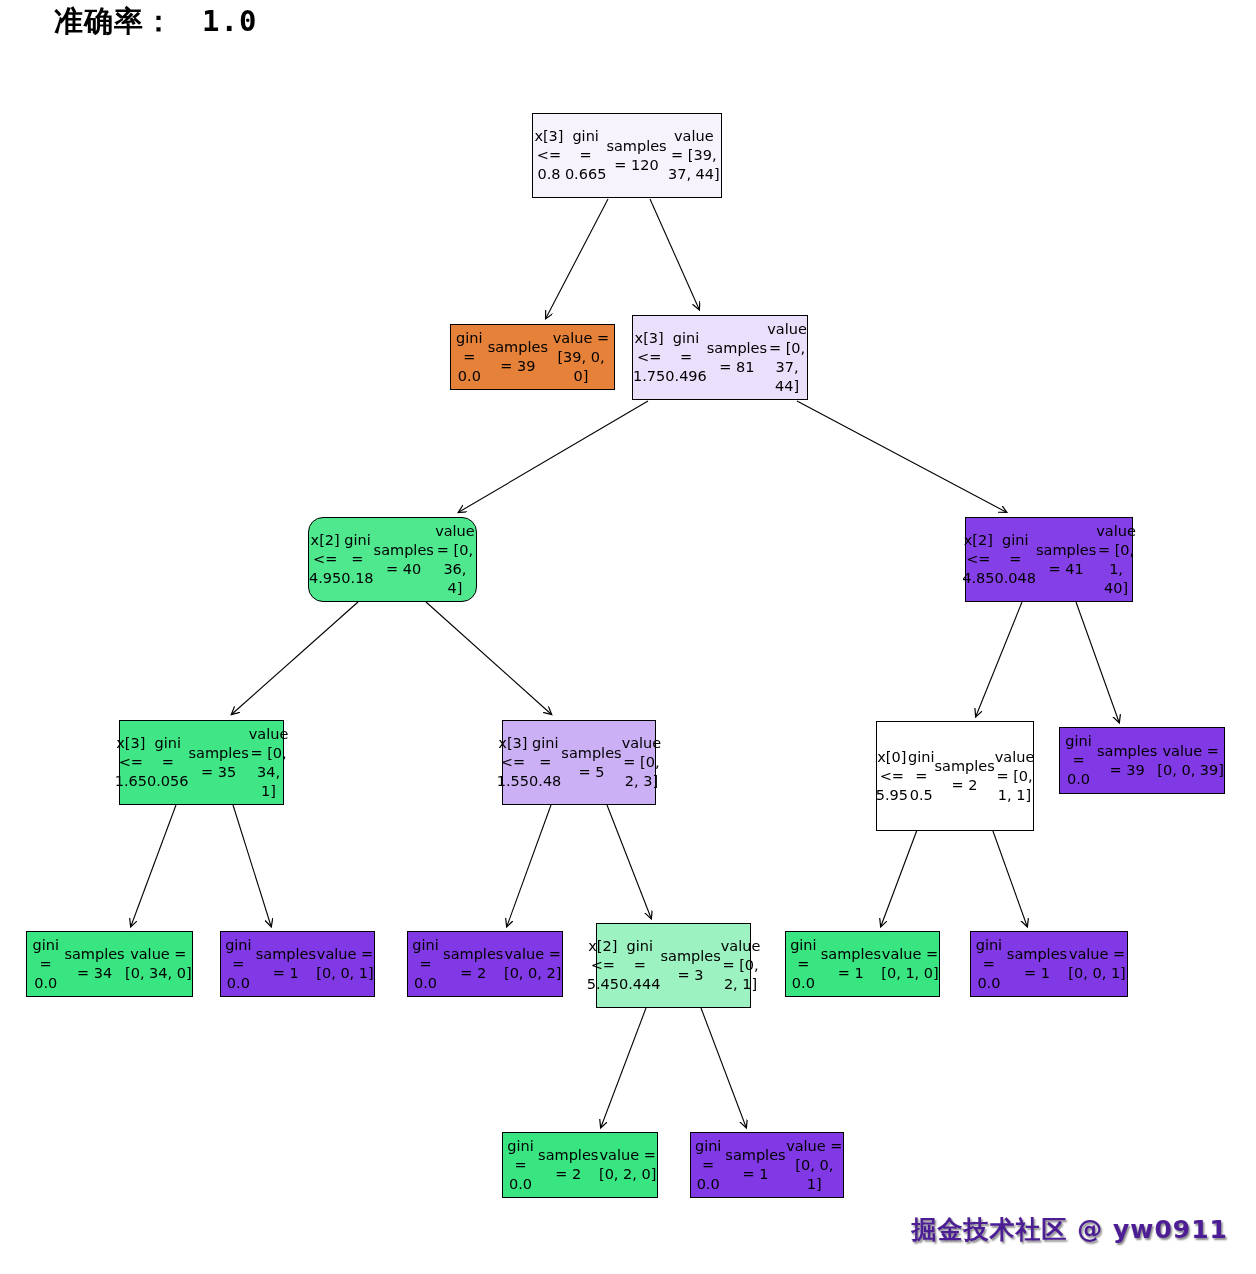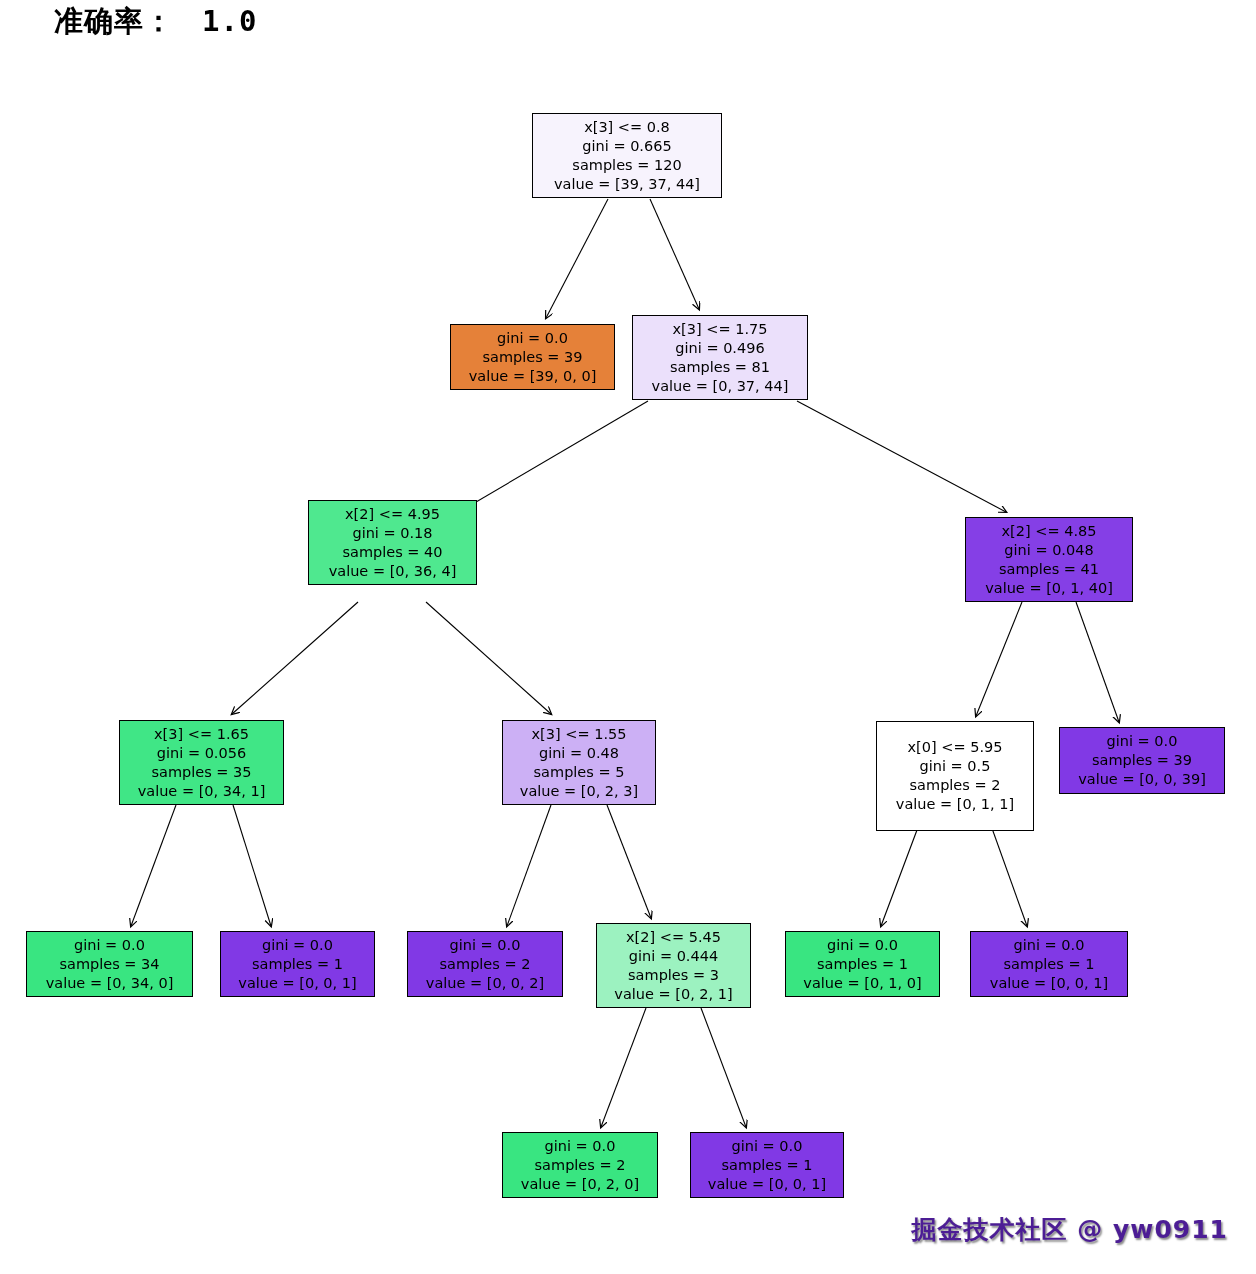--- a/index.html
+++ b/index.html
@@ -33,21 +33,21 @@
     position: absolute;
     left: 0;
     top: 0;
     pointer-events: none;
   }
   .tree-node {
     position: absolute;
     box-sizing: border-box;
     border: 1px solid #000000;
     display: flex;
-    flex-direction: column;
+    flex-direction: row;
     justify-content: center;
     align-items: center;
     text-align: center;
     font-size: 14.5px;
     line-height: 19px;
     color: #000000;
     z-index: 2;
   }
   .node-line:empty { display: none; }
   .watermark {
@@ -108,21 +108,21 @@
     <span class="node-line">value = [39, 0, 0]</span>
   </div>
 
   <div class="tree-node" style="left: 632px; top: 315px; width: 176px; height: 85px; background: rgb(235, 224, 251);">
     <span class="node-line">x[3] &lt;= 1.75</span>
     <span class="node-line">gini = 0.496</span>
     <span class="node-line">samples = 81</span>
     <span class="node-line">value = [0, 37, 44]</span>
   </div>
 
-  <div class="tree-node" style="left: 308px; top: 500px; width: 169px; height: 85px; background: rgb(79, 232, 143);">
+  <div class="tree-node" style="left: 308px; top: 517px; width: 169px; height: 85px; background: rgb(79, 232, 143); border-radius: 15px;">
     <span class="node-line">x[2] &lt;= 4.95</span>
     <span class="node-line">gini = 0.18</span>
     <span class="node-line">samples = 40</span>
     <span class="node-line">value = [0, 36, 4]</span>
   </div>
 
   <div class="tree-node" style="left: 965px; top: 517px; width: 168px; height: 85px; background: rgb(133, 63, 230);">
     <span class="node-line">x[2] &lt;= 4.85</span>
     <span class="node-line">gini = 0.048</span>
     <span class="node-line">samples = 41</span>

